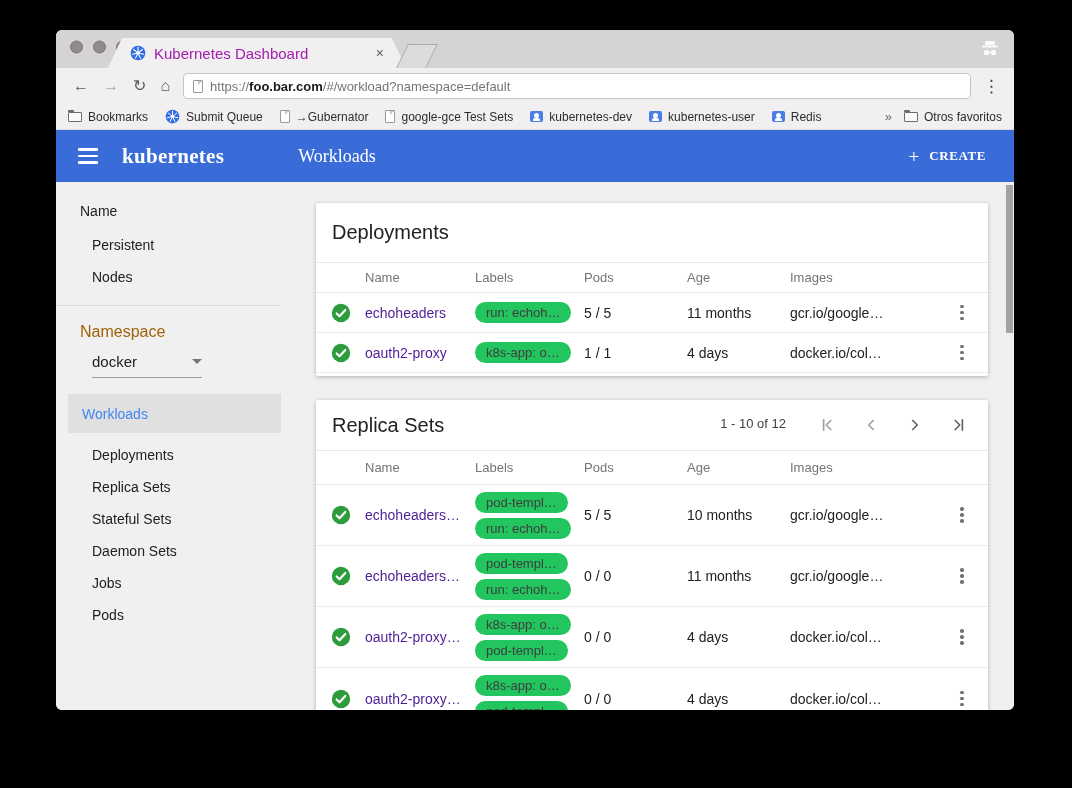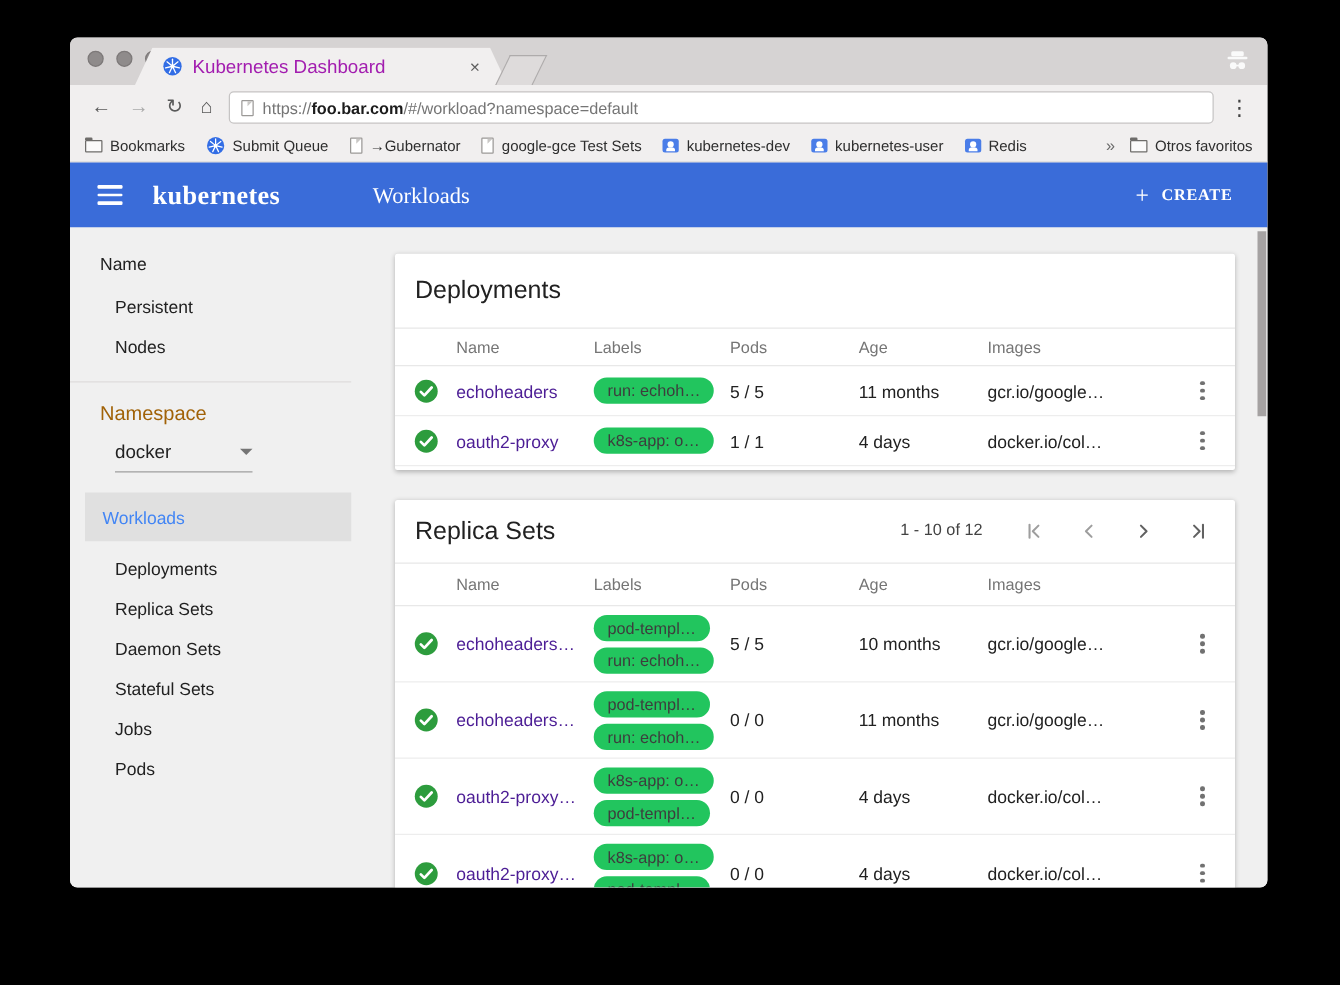--- a/index.html
+++ b/index.html
@@ -228,22 +228,22 @@
       <div class="side-item">Nodes</div>
       <div class="side-divider"></div>
       <div class="ns-label">Namespace</div>
       <div class="ns-select">
         <span>docker</span>
         <span class="caret-down"></span>
       </div>
       <div class="side-selected">Workloads</div>
       <div class="side-item">Deployments</div>
       <div class="side-item">Replica Sets</div>
+      <div class="side-item">Stateful Sets</div>
       <div class="side-item">Daemon Sets</div>
-      <div class="side-item">Stateful Sets</div>
       <div class="side-item">Jobs</div>
       <div class="side-item">Pods</div>
     </div>
 
     <div class="content">
 
       <div class="card card1">
         <div class="card-titlerow">
           <span class="card-title">Deployments</span>
         </div>

